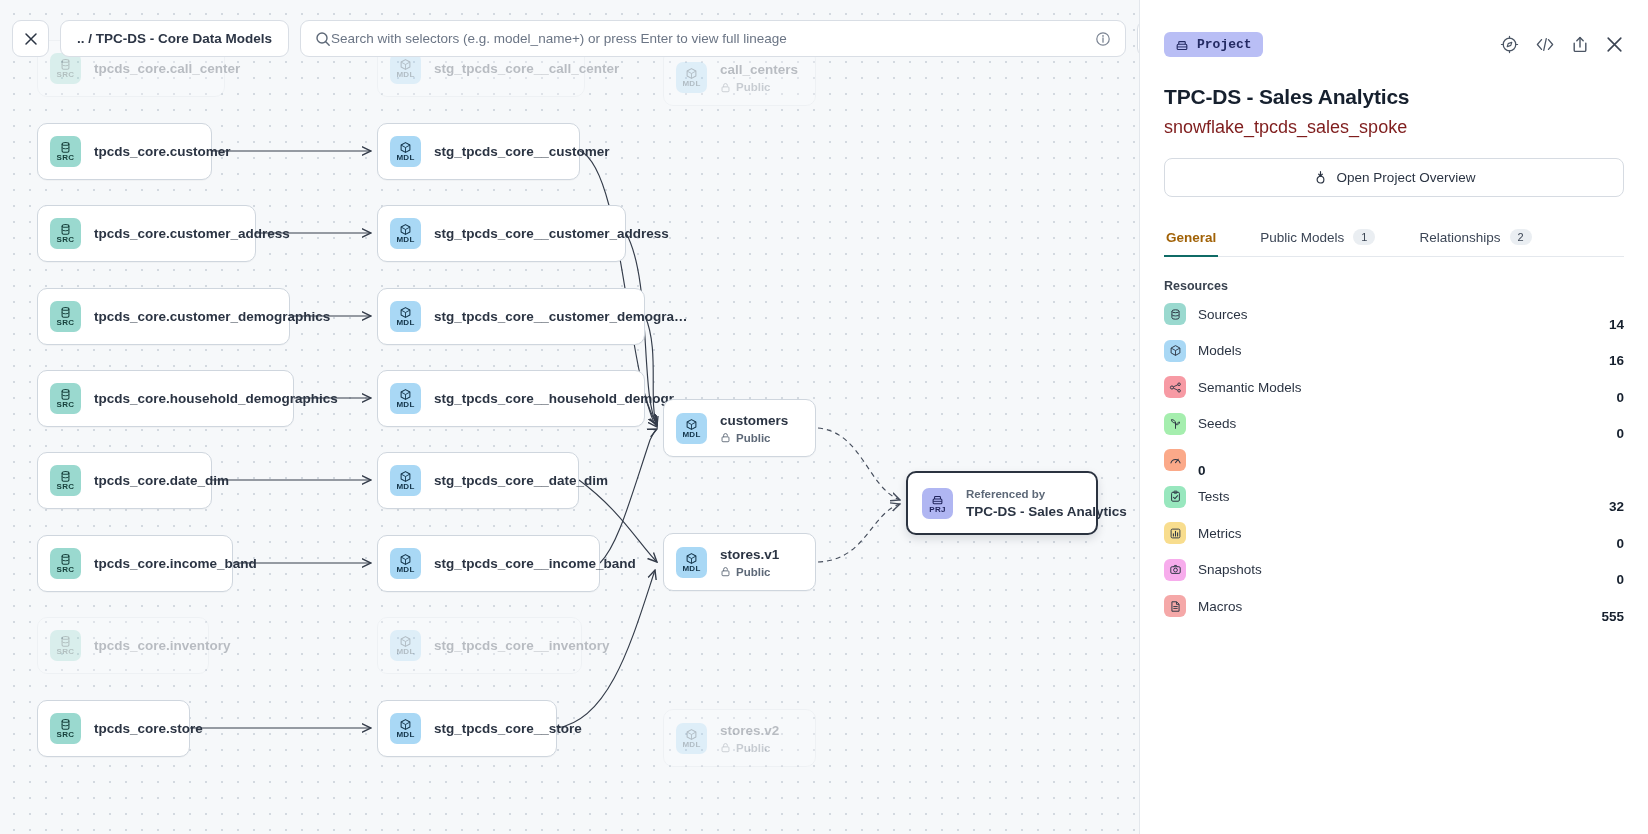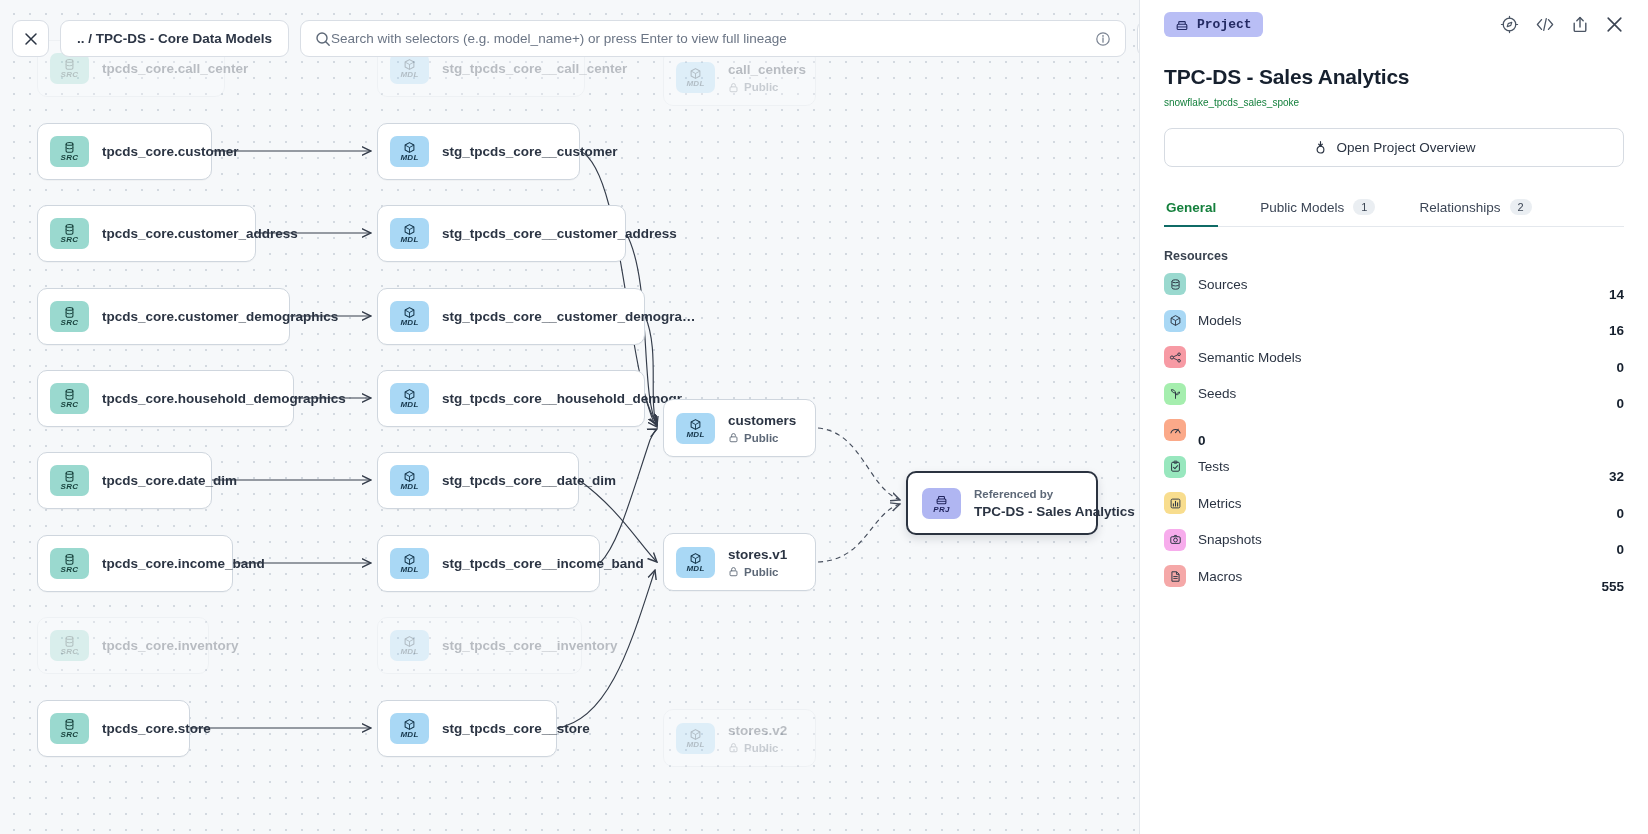--- a/index.html
+++ b/index.html
@@ -66,71 +66,71 @@
     cursor: pointer;
     box-shadow: 0 1px 1px rgba(16,24,40,.03);
   }
   .node.dim { opacity: .30; border-color: #dde2e8; background: #fcfdfe; box-shadow:none; }
   .node.accent {
     border: 2px solid #2b3340;
     box-shadow: 0 4px 10px rgba(16,24,40,.13);
     padding-left: 14px;
   }
   .badge {
-    width: 39px; height: 31px; border-radius: 7px;
+    width: 31px; height: 31px; border-radius: 7px;
     display: flex; flex-direction: column; align-items: center; justify-content: center;
-    flex: 0 0 auto; gap: 0px; font-style: italic;
+    flex: 0 0 auto; gap: 0px;
   }
   .badge svg { display:block; }
   .badge .bt { font-size: 8px; font-weight: 700; letter-spacing: .3px; line-height: 8px; }
   .badge.src { background: #9ad9cf; color: #17413c; }
   .badge.mdl { background: #a9d8f5; color: #123348; }
   .badge.prj { background: #b0b6f2; color: #20245c; }
   .ntext { display: flex; flex-direction: column; justify-content: center; gap: 2px; min-width:0;font-weight:bold; }
   .ntitle { font-size: 13.5px; color: #2b3443; white-space: nowrap; line-height: 17px; }
   .nsub { font-size: 11.5px; color: #5d6877; display: flex; align-items: center; gap: 5px; line-height: 14px; }
   .nlabel-small { font-size: 11.5px; color: #5d6877; line-height:14px; }
   .nlabel-big { font-size: 13.5px; color: #2b3443; white-space: nowrap; line-height:17px; }
 
   
   .panel {
     position: relative;
     width: 509px; height: 834px;
     background: #fff;
     border-left: 1px solid #e3e7ec;
     padding: 0 24px;
   }
-  .panel-top { display: flex; align-items: center; justify-content: space-between; padding-top: 12px; }
+  .panel-top { display: flex; align-items: center; justify-content: space-between; padding-top: 32px; }
   .kind-chip {
     display: inline-flex; align-items: center; gap: 8px;
     background: #b9bef5; color: #232a63;
     border-radius: 6px; padding: 5px 11px;
     font-size: 13px; font-weight: 600;
     font-family: "Liberation Mono", monospace;
   }
   .panel-icons { display: flex; align-items: center; gap: 16px; color: #4b5564; }
   .panel-icons > span { cursor: pointer; display:flex; }
   .panel-title { margin-top: 28px; font-size: 21px; font-weight: 700; color: #16202e; letter-spacing: -.2px; }
-  .panel-sub { margin-top: 8px; font-size: 10px; color: #15803d; }
+  .panel-sub { margin-top: 8px; font-size: 18px; color: #7f1d1d; }
   .overview-btn {
     margin-top: 20px; height: 39px; width: 100%;
     border: 1px solid #d6dbe2; border-radius: 8px; background: #fff;
     display: flex; align-items: center; justify-content: center; gap: 9px;
     font-size: 13.5px; color: #2b3443; cursor: pointer;
   }
   .tabs {
     margin-top: 26px; display: flex; gap: 40px;
     border-bottom: 1px solid #e4e8ed;
   }
   .tab {
     display: flex; align-items: center; gap: 9px;
     padding: 6px 2px 10px; font-size: 13.5px; color: #3c4656;
     cursor: pointer; border-bottom: 2px solid transparent; margin-bottom: -1px;
   }
-  .tab.active { color: #15803d; font-weight: 700; border-bottom-color: #0f6b66; }
+  .tab.active { color: #a16207; font-weight: 700; border-bottom-color: #0f6b66; }
   .tab .cnt {
     background: #eaeef2; color: #3b4554; border-radius: 999px;
     font-size: 11px; padding: 2px 8px; min-width: 22px; text-align: center;
   }
   .section-h { margin-top: 22px; font-size: 12.5px; font-weight: 700; color: #39424f; }
   .res-row {
     display: flex; align-items: center; gap: 12px;
     height: 30.5px; margin-top: 6px; cursor: pointer;
   }
   .res-ico {

